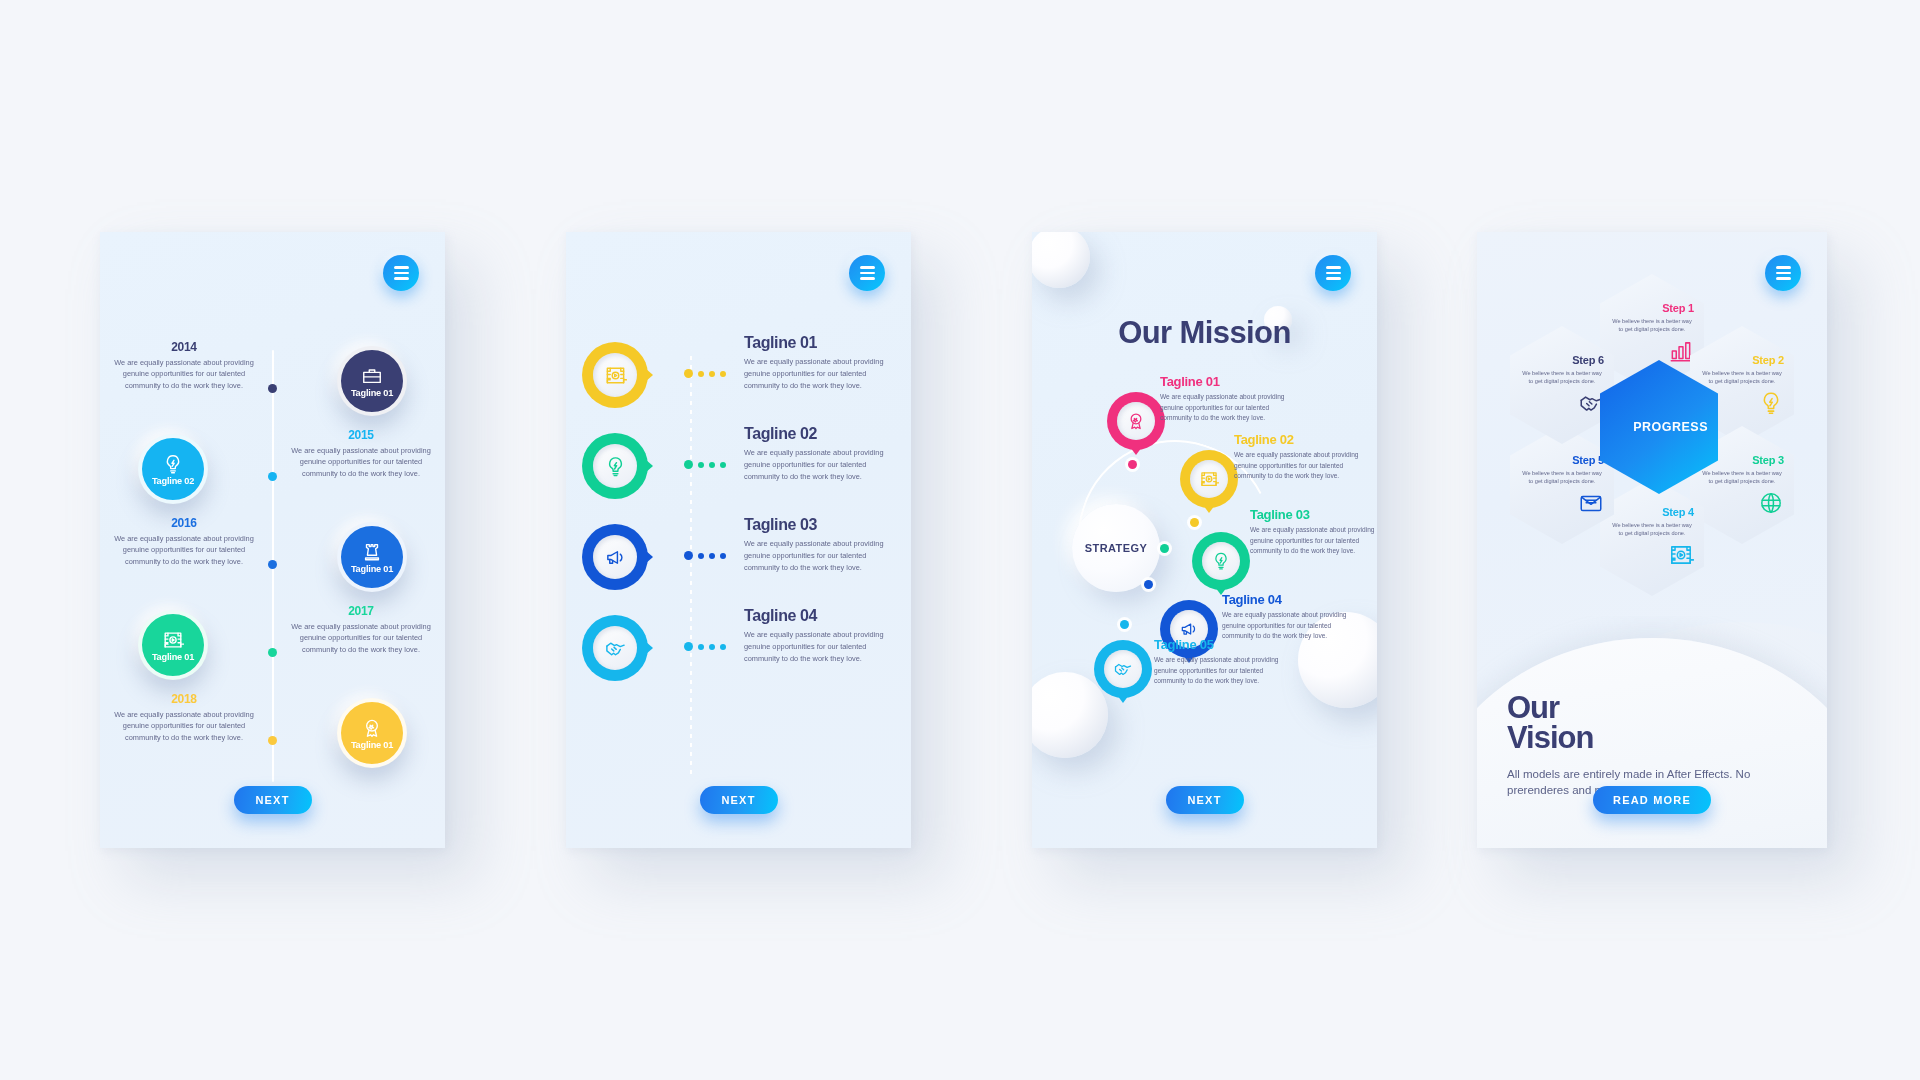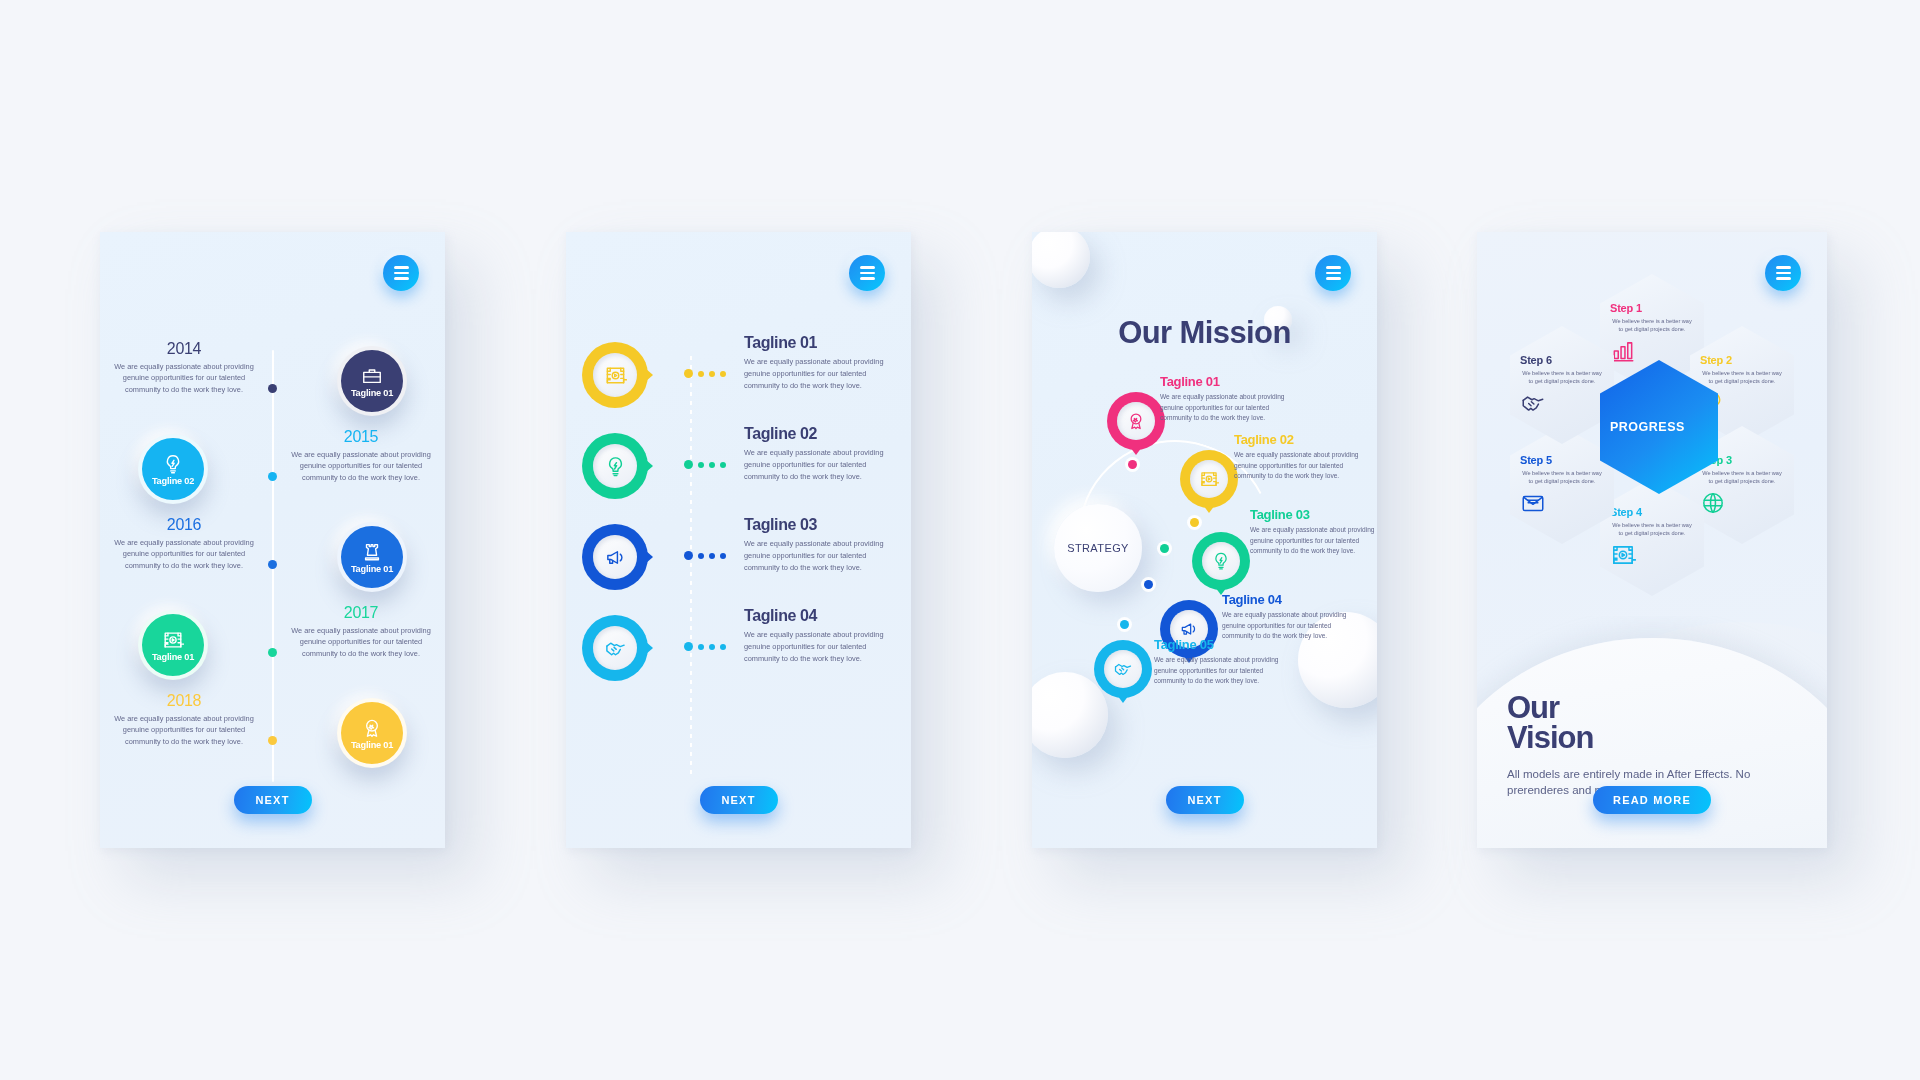--- a/index.html
+++ b/index.html
@@ -55,21 +55,21 @@
   
   .tl{position:absolute;left:0;top:108px;width:100%;height:450px;}
   .tl-spine{position:absolute;left:50%;top:10px;width:2px;height:432px;margin-left:-1px;
     background:#fff;border-radius:2px;}
   .tl-row{position:absolute;left:0;width:100%;height:108px;}
   .tl-dot{position:absolute;left:50%;top:44px;width:9px;height:9px;margin-left:-4.5px;
     border-radius:50%;}
   .tl-text{position:absolute;top:0;width:140px;}
   .tl-text.left{left:14px;text-align:center;}
   .tl-text.right{right:14px;text-align:center;}
-  .tl-year{font-size:16px;font-weight:normal;margin:0 0 3px;letter-spacing:-.3px;}
+  .tl-year{font-size:12px;font-weight:bold;margin:0 0 3px;letter-spacing:-.3px;}
   .tl-body{font-size:7.4px;line-height:1.55;color:#63688c;margin:0;}
   .tl-circle{
     position:absolute;top:6px;width:70px;height:70px;border-radius:50%;
     display:flex;flex-direction:column;align-items:center;justify-content:center;
     box-shadow:0 12px 22px rgba(110,130,170,.32), -5px -5px 12px rgba(255,255,255,.9);
     border:4px solid rgba(255,255,255,.92);box-sizing:border-box;
   }
   .tl-circle.left{left:38px;}
   .tl-circle.right{right:38px;}
   .tl-circle .ic{width:22px;height:22px;margin-bottom:1px;}
@@ -97,25 +97,25 @@
   .pr-copy{position:absolute;left:178px;top:-2px;width:148px;}
   .pr-title{font-size:16px;font-weight:bold;color:#3a3f73;margin:0 0 4px;letter-spacing:-.4px;}
   .pr-body{font-size:7.4px;line-height:1.6;color:#63688c;margin:0;}
 
   
   .ms{position:absolute;inset:0;}
   .orb{position:absolute;border-radius:50%;
     background:radial-gradient(circle at 32% 28%,#ffffff 0%,#fdfdff 40%,#e4e9f2 78%,#d3dae7 100%);
     box-shadow:10px 14px 26px rgba(150,165,195,.35);}
   .ms-strategy{
-    position:absolute;left:22px;top:272px;width:88px;height:88px;border-radius:50%;
+    position:absolute;left:40px;top:272px;width:88px;height:88px;border-radius:50%;
     background:radial-gradient(circle at 36% 30%,#ffffff 0%,#fbfcff 48%,#eef2f9 100%);
     box-shadow:9px 11px 22px rgba(150,168,200,.34), -7px -7px 16px rgba(255,255,255,.95);
     display:flex;align-items:center;justify-content:center;
-    color:#3a3f73;font-size:11px;font-weight:normal;letter-spacing:.4px;
+    color:#3a3f73;font-size:11px;font-weight:bold;letter-spacing:.4px;
   }
   .ms-node{
     position:absolute;width:58px;height:58px;border-radius:50%;
     display:flex;align-items:center;justify-content:center;
   }
   .ms-node .core{width:38px;height:38px;border-radius:50%;
     background:linear-gradient(150deg,#ffffff,#e9eef6);
     display:flex;align-items:center;justify-content:center;
     box-shadow:inset 2px 2px 5px rgba(160,175,200,.35);}
   .ms-node .core .ic{width:20px;height:20px;}
@@ -128,21 +128,21 @@
   .ms-body{font-size:6.6px;line-height:1.6;color:#63688c;margin:0;}
   .ms-arc{position:absolute;border:2px solid #fff;border-radius:50%;}
 
   
   .hexwrap{position:absolute;left:0;top:42px;width:350px;height:290px;}
   .hex{
     position:absolute;width:104px;height:118px;
     clip-path:polygon(50% 0%,100% 25%,100% 75%,50% 100%,0% 75%,0% 25%);
     background:linear-gradient(155deg,#f4f8fd 0%,#e9eff8 55%,#e2eaf5 100%);
     box-shadow:7px 9px 18px rgba(150,168,200,.28);
-    display:flex;flex-direction:column;align-items:flex-start;justify-content:center;
+    display:flex;flex-direction:column;align-items:flex-end;justify-content:center;
     text-align:center;padding:0 10px;box-sizing:border-box;
   }
   .hex .st{font-size:11px;font-weight:bold;margin:0 0 3px;letter-spacing:-.2px;}
   .hex .sb{font-size:5.6px;line-height:1.5;color:#63688c;margin:0 0 5px;}
   .hex .ic{width:26px;height:26px;}
   .hex.center{
     background:linear-gradient(140deg,#1263e8 0%,#1a8df2 55%,#06c2fb 100%);
     box-shadow:0 14px 26px rgba(26,120,230,.42);
     color:#fff;font-size:12.5px;font-weight:bold;letter-spacing:.5px;
   }

